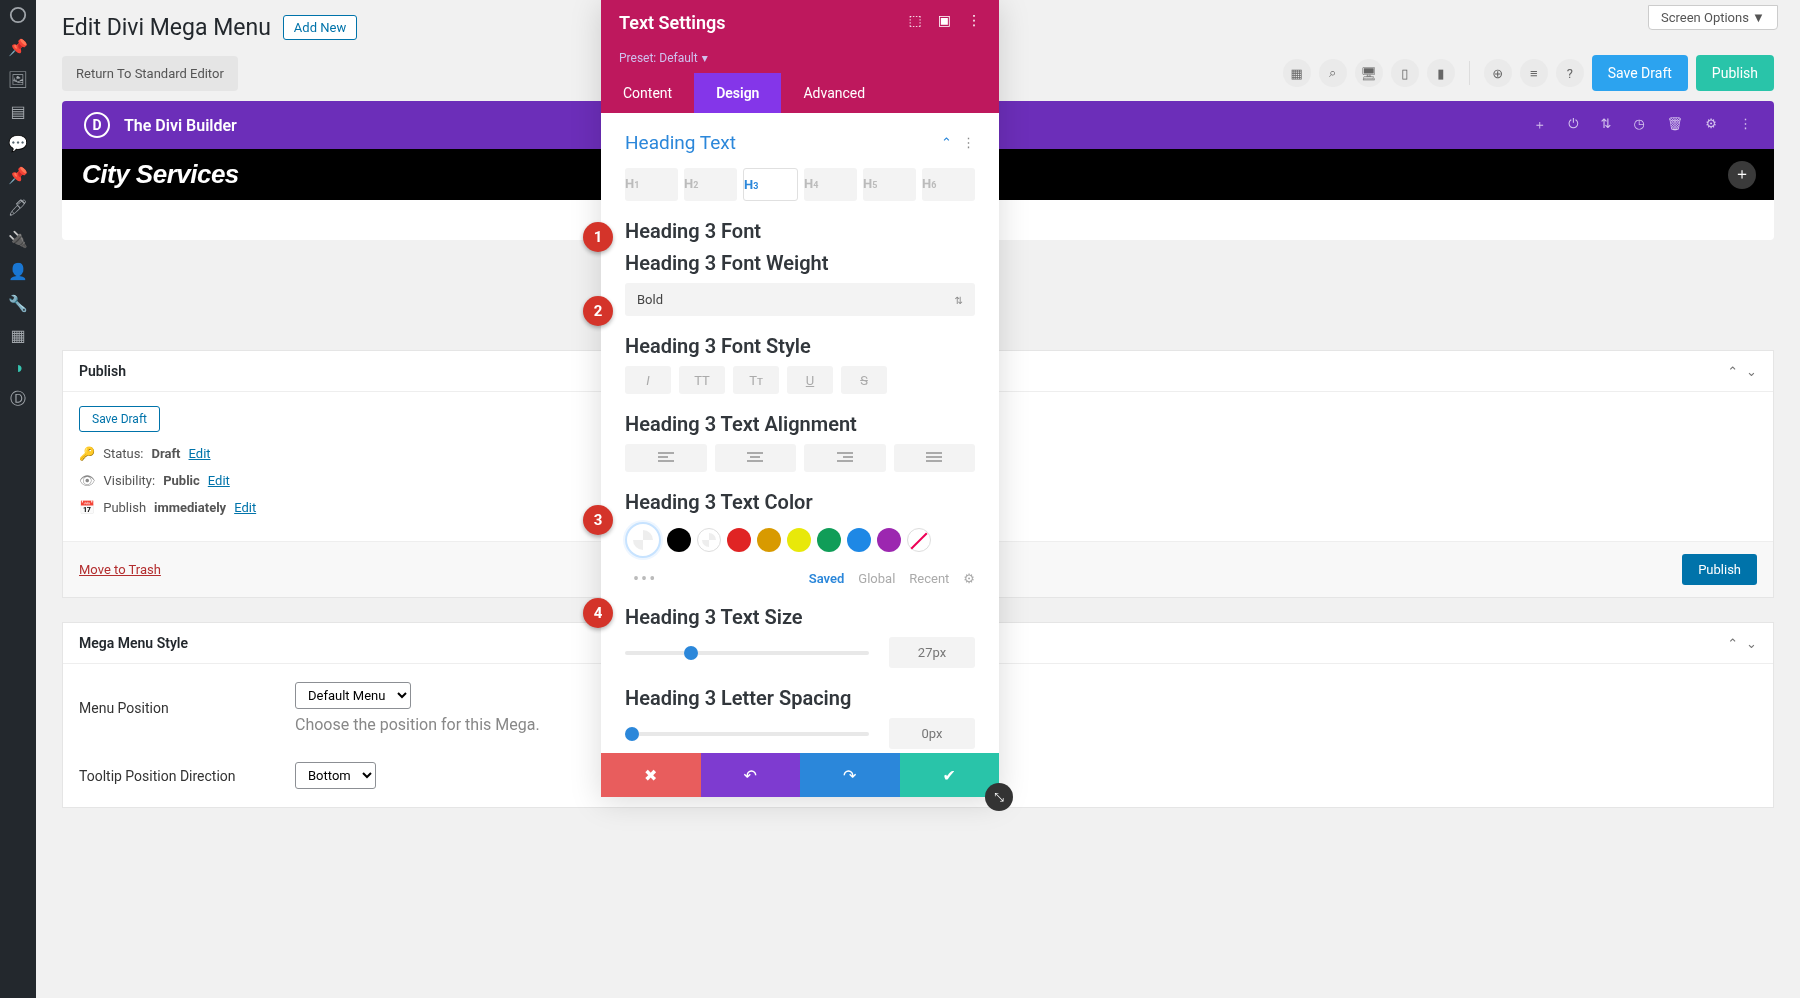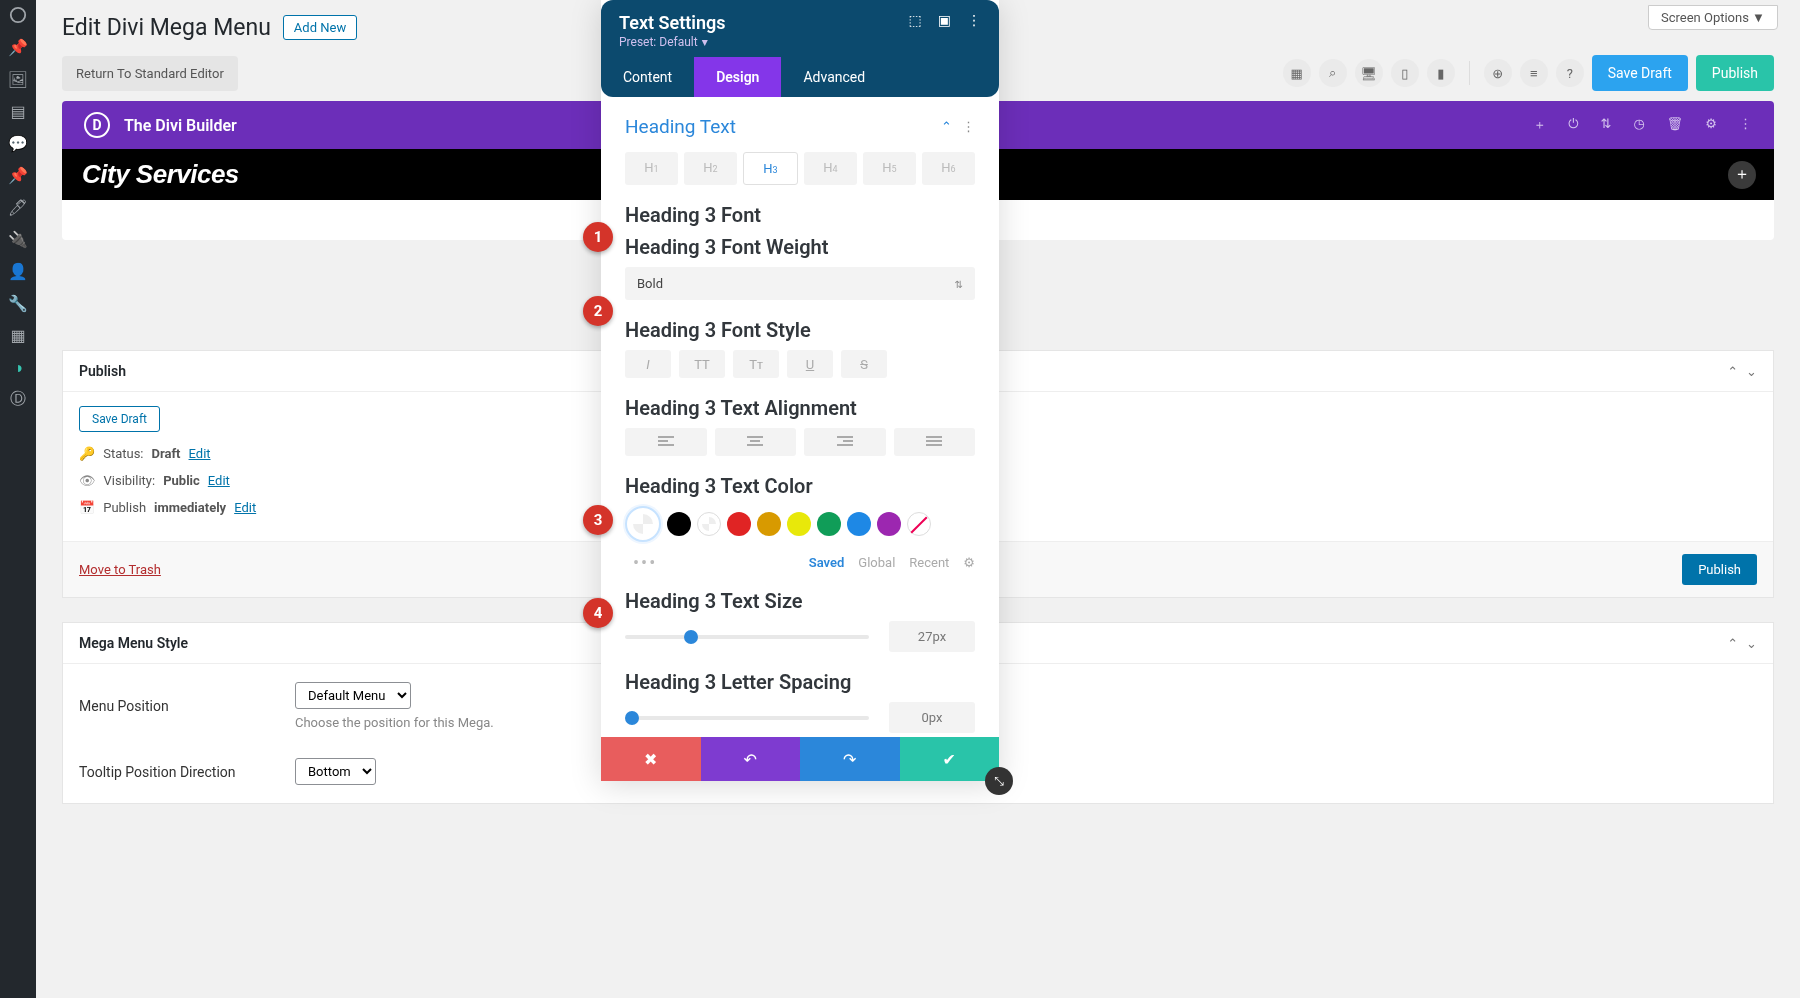--- a/index.html
+++ b/index.html
@@ -57,43 +57,43 @@
 .metabox-footer { border-top: 1px solid #eee; padding: 12px 16px; display: flex; justify-content: space-between; align-items: center; background: #f8f8f8; }
 .trash-link { color: #b32d2e; text-decoration: underline; font-size: 13px; cursor: pointer; }
 .btn-publish { background: #0073aa; color: #fff; border: none; padding: 8px 16px; border-radius: 3px; font-size: 13px; cursor: pointer; }
 
 
 .metabox2 { background: #fff; border: 1px solid #e5e5e5; margin-top: 24px; }
 .mb2-body { padding: 18px 16px; }
 .field-row { display: flex; gap: 16px; align-items: center; margin-bottom: 28px; }
 .field-label { width: 200px; font-size: 14px; color: #333; }
 .field-control select { border: 1px solid #8c8f94; padding: 4px 8px; font-size: 13px; background: #fff; border-radius: 3px; }
-.help-text { color: #888; font-size: 13px; margin-top: 6px; }
+.help-text { color: #888; font-size: 16px; margin-top: 6px; }
 
 
 .settings-panel { position: absolute; left: 601px; top: 0; width: 398px; background: #fff; box-shadow: 0 4px 30px rgba(0,0,0,0.15); z-index: 100; }
-.sp-header { background: #0c4a6e; color: #fff; border-radius: 12px; }
+.sp-header { background: #be185d; color: #fff; }
 .sp-titlebar { display: flex; justify-content: space-between; align-items: flex-start; padding: 12px 18px 8px 18px; }
 .sp-title-block { flex: 1; }
 .sp-title { font-size: 18px; font-weight: 600; }
-.sp-preset { font-size: 12px; color: #d0c0ee; margin-top: 2px; display: flex; align-items: center; gap: 4px; }
+.sp-preset { font-size: 12px; color: #d0c0ee; margin-top: 18px; display: flex; align-items: center; gap: 4px; }
 .sp-actions-top { display: flex; gap: 16px; font-size: 14px; color: #fff; }
 .sp-actions-top span { cursor: pointer; }
 .sp-tabs { display: flex; }
 .sp-tab { flex: 0 0 auto; padding: 12px 22px; font-size: 14px; color: #fff; cursor: pointer; }
 .sp-tab.active { background: #8436e9; font-weight: 600; }
 
 .sp-body { padding: 18px 24px 12px 24px; max-height: 640px; overflow: hidden; position: relative; }
 .sp-section-head { display: flex; justify-content: space-between; align-items: center; margin-bottom: 14px; }
 .sp-section-title { color: #2b87da; font-size: 19px; font-weight: 400; }
 .sp-section-actions { display: flex; gap: 10px; color: #888; }
 .sp-section-actions span { cursor: pointer; color: #2b87da; }
 
 .heading-tabs { display: flex; gap: 6px; margin-bottom: 18px; }
-.h-tab { flex: 1; background: #f3f3f3; color: #bbb; padding: 8px 0; text-align: center; border-radius: 3px; font-size: 13px; cursor: pointer; font-weight: 400; }
+.h-tab { flex: 1; background: #f3f3f3; color: #bbb; padding: 8px 0; border-radius: 3px; font-size: 13px; cursor: pointer; font-weight: 700; }
 .h-tab.active { background: #fff; border: 1px solid #e0e0e0; color: #2b87da; }
 .h-sub { font-size: 9px; }
 
 .sp-label { font-size: 20px; font-weight: 600; color: #32373c; margin-bottom: 8px; }
 .sp-select { width: 100%; background: #f3f3f3; border: none; padding: 9px 12px; border-radius: 3px; font-size: 13px; color: #444; margin-bottom: 18px; appearance: none; position: relative; }
 .sp-select-wrap { position: relative; margin-bottom: 18px; }
 .sp-select-wrap::after { content: "⇅"; position: absolute; right: 12px; top: 50%; transform: translateY(-50%); color: #888; font-size: 10px; pointer-events: none; }
 .sp-select-wrap .sp-select { margin-bottom: 0; }
 
 .style-btns { display: flex; gap: 8px; margin-bottom: 18px; }

